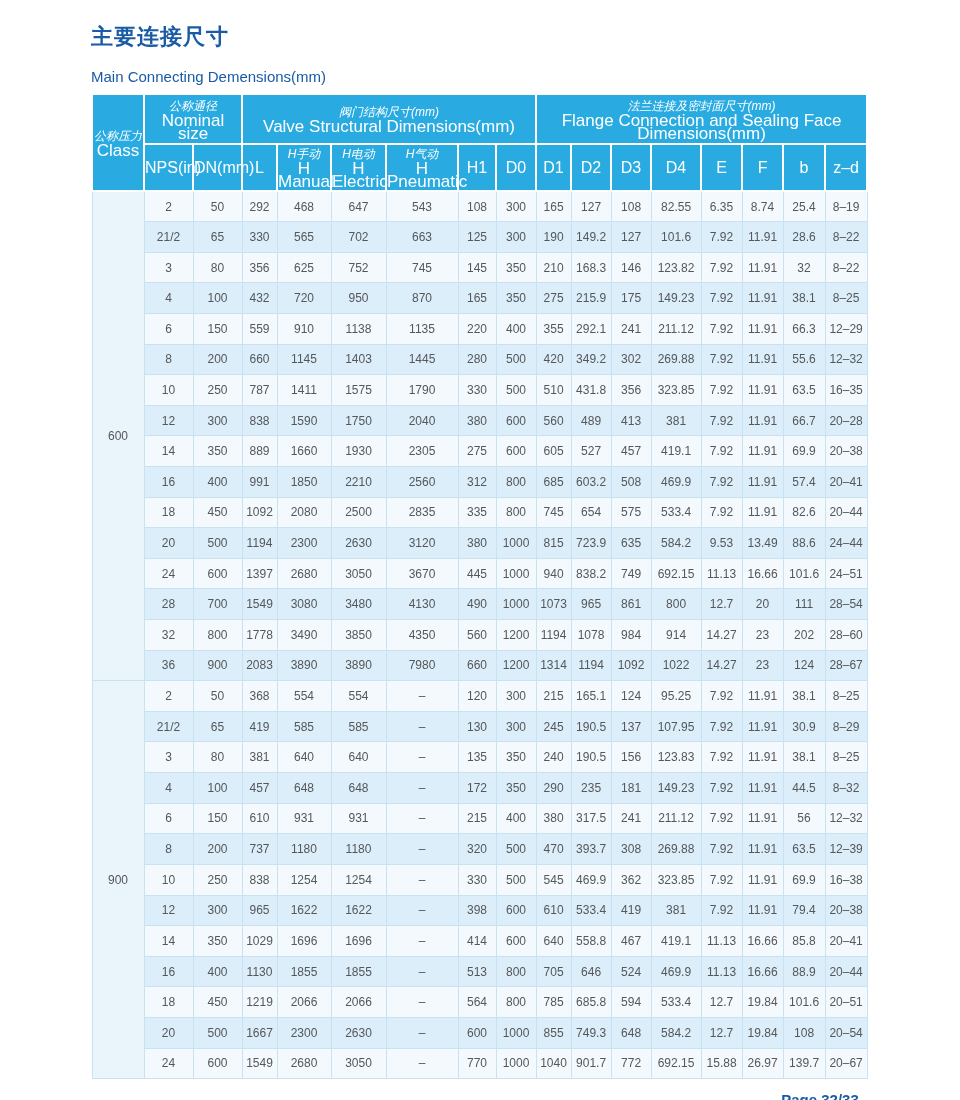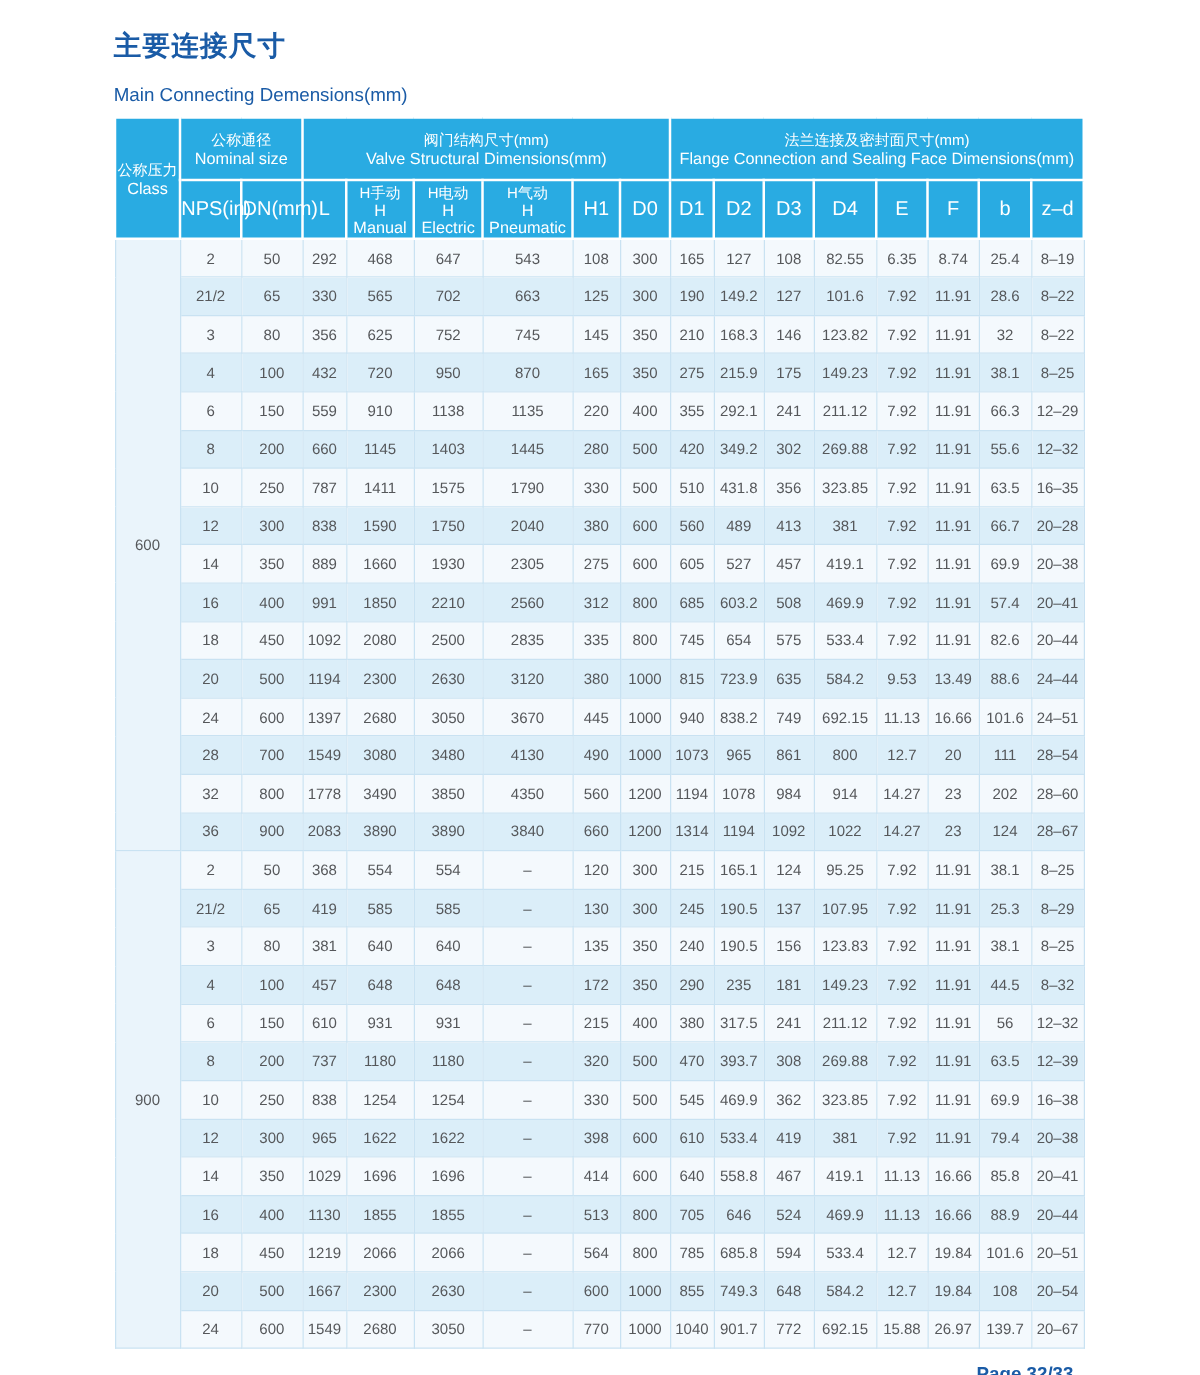--- a/index.html
+++ b/index.html
@@ -31,22 +31,22 @@
   table.dims{
     position:absolute;left:91px;top:93px;width:775px;
     border-collapse:collapse;table-layout:fixed;
   }
   thead th{
     background:var(--header-blue);color:#fff;font-weight:normal;
     border:2px solid #ffffff;padding:0;vertical-align:middle;text-align:center;
   }
   thead tr:nth-child(1){height:50px;}
   thead tr:nth-child(2){height:47px;}
-  .th-cn{font-size:12px;line-height:15px;}
-  .th-en{font-size:13px;line-height:13px;}
+  .th-cn{font-size:12px;line-height:15px;font-style:italic;}
+  .th-en{font-size:17px;line-height:13px;}
   .th-single{font-size:16px;}
   tbody td{
     border:1px solid var(--border);
     background:var(--row-base);
     color:var(--cell-text);
     font-size:12px;text-align:center;vertical-align:middle;
     height:30.62px;padding:0;white-space:nowrap;overflow:hidden;
   }
   tbody tr.alt td{background:var(--row-alt);}
   tbody td.class-cell{
@@ -430,21 +430,21 @@
           <td>23</td>
           <td>202</td>
           <td>28–60</td>
         </tr>
         <tr class="alt">
           <td>36</td>
           <td>900</td>
           <td>2083</td>
           <td>3890</td>
           <td>3890</td>
-          <td>3840</td>
+          <td>7980</td>
           <td>660</td>
           <td>1200</td>
           <td>1314</td>
           <td>1194</td>
           <td>1092</td>
           <td>1022</td>
           <td>14.27</td>
           <td>23</td>
           <td>124</td>
           <td>28–67</td>
@@ -476,21 +476,21 @@
           <td>585</td>
           <td>–</td>
           <td>130</td>
           <td>300</td>
           <td>245</td>
           <td>190.5</td>
           <td>137</td>
           <td>107.95</td>
           <td>7.92</td>
           <td>11.91</td>
-          <td>25.3</td>
+          <td>30.9</td>
           <td>8–29</td>
         </tr>
         <tr>
           <td>3</td>
           <td>80</td>
           <td>381</td>
           <td>640</td>
           <td>640</td>
           <td>–</td>
           <td>135</td>

